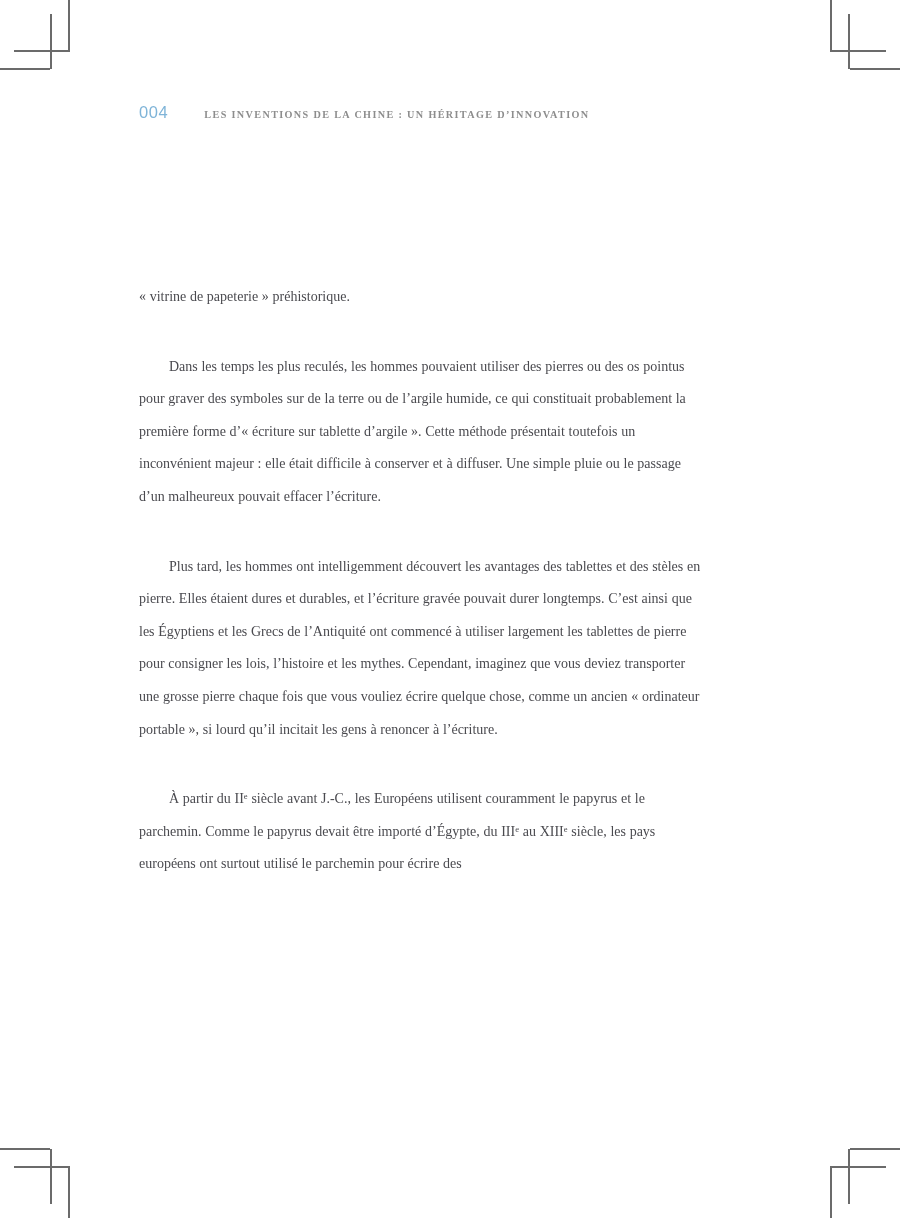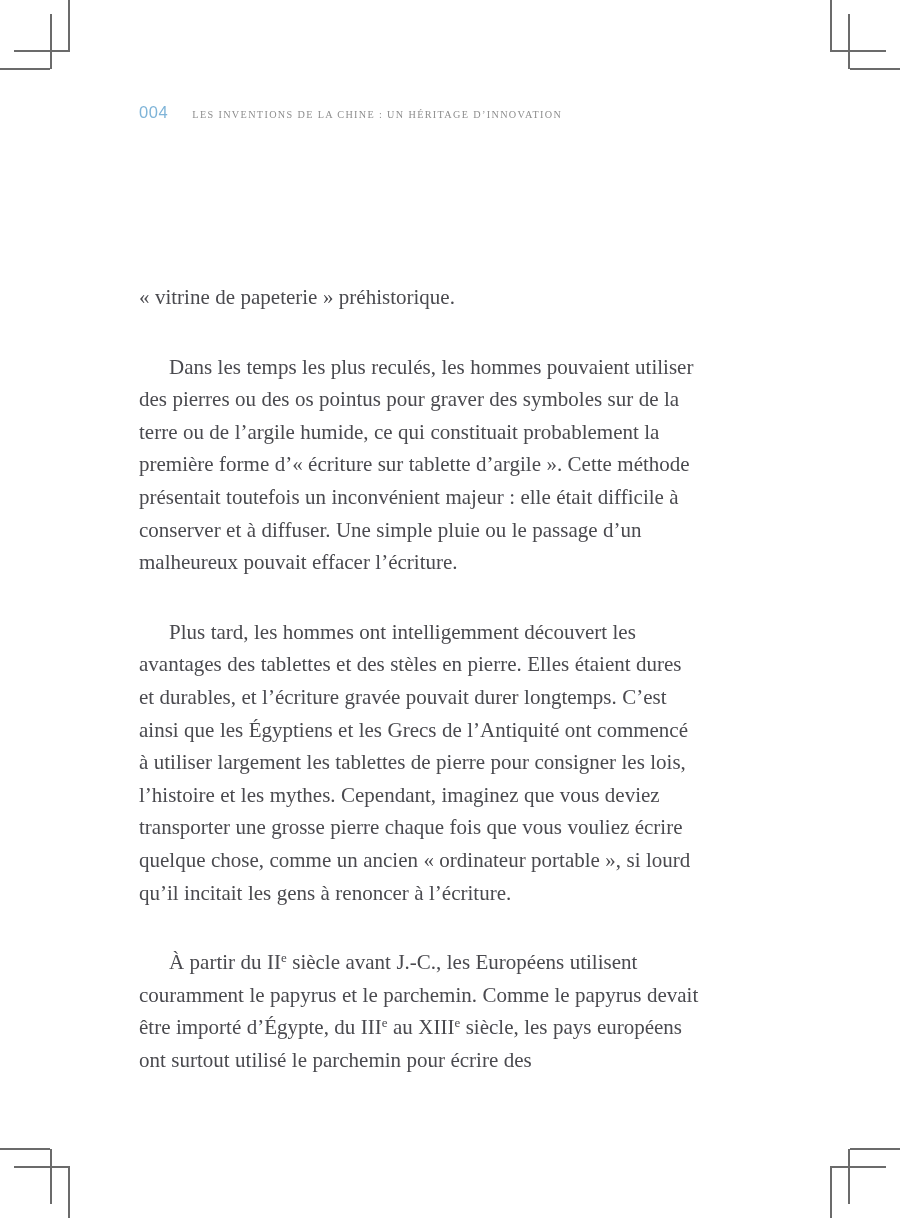--- a/index.html
+++ b/index.html
@@ -59,39 +59,39 @@
     align-items: baseline;
   }
   .folio {
     color: #7fb4d8;
     font-size: 16.5px;
     letter-spacing: 0.6px;
     font-family: "Liberation Sans", "DejaVu Sans", sans-serif;
     font-weight: 400;
   }
   .head-title {
-    margin-left: 24px;
+    margin-left: 36px;
     color: #8d8d8d;
     font-size: 10.2px;
     letter-spacing: 1.35px;
-    font-weight: 400;
+    font-weight: 700;
     font-family: "Liberation Serif", "DejaVu Serif", serif;
   }
 
   
   .text-column {
     position: absolute;
     left: 139px;
     top: 281px;
     width: 562px;
   }
   .para {
     margin: 0;
     color: #4a4a4f;
-    font-size: 21px;
+    font-size: 14px;
     line-height: 32.6px;
     text-align: left;
     word-spacing: 0.2px;
   }
   .para + .para { margin-top: 37px; }
   .para.indented { text-indent: 30px; }
   sup {
     font-size: 0.62em;
     vertical-align: 0.52em;
     line-height: 0;

